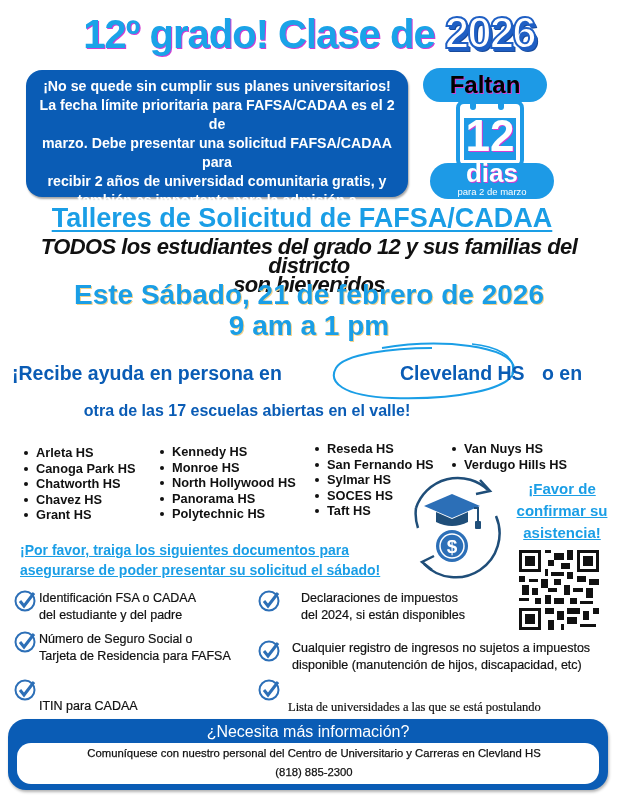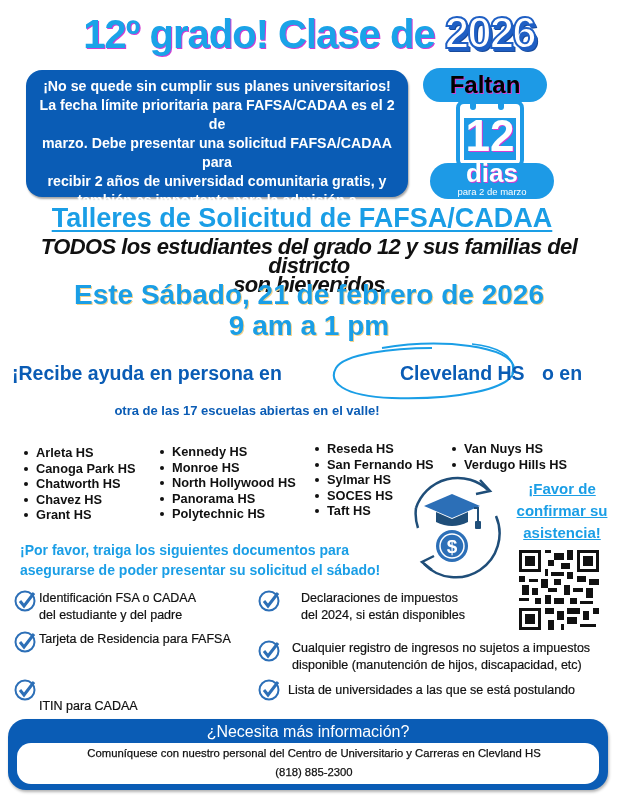--- a/index.html
+++ b/index.html
@@ -99,21 +99,21 @@
   .help-line1 {
     left: 12px; top: 360px; width: 600px;
     color: #0a5cb5; font-weight: 700; font-size: 19.5px; line-height: 26px;
   }
   .help-line1 .pre { position: absolute; left: 0; top: 0; white-space: nowrap; }
   .help-line1 .hl  { position: absolute; left: 347px; top: 0; white-space: nowrap; margin-left: 41px; }
   .help-line1 .post{ position: absolute; left: 530px; top: 0; white-space: nowrap; }
   .circle-svg { left: 322px; top: 340px; }
   .help-line2 {
     left: 0; top: 398px; width: 494px; text-align: center;
-    color: #0a5cb5; font-weight: 700; font-size: 13px; line-height: 26px;
+    color: #0a5cb5; font-weight: 700; font-size: 16px; line-height: 26px;
   }
 
   
   .school-col { list-style: none; font-weight: 700; color: #111; font-size: 12.8px; line-height: 15.5px; }
   .school-col li { position: relative; padding-left: 14px; white-space: nowrap; }
   .school-col li::before {
     content: ""; position: absolute; left: 2px; top: 6px; width: 4px; height: 4px;
     border-radius: 50%; background: #111;
   }
 
@@ -122,21 +122,21 @@
 
   .rsvp {
     left: 512px; top: 478px; width: 100px; text-align: center;
     color: #1a9ee6; font-weight: 700; font-size: 15px; line-height: 22px;
     text-decoration: underline;
   }
   .qr { left: 519px; top: 550px; width: 80px; height: 80px; }
 
   .docs-heading {
     left: 20px; top: 541px; width: 400px;
-    color: #1a9ee6; font-weight: 700; font-size: 14px; line-height: 19.5px;
+    color: #1a9ee6; font-weight: 700; font-size: 14px; line-height: 19.5px; text-decoration: underline;
   }
 
   
   .check-item { display: flex; align-items: flex-start; }
   .check-icon { flex: 0 0 auto; width: 22px; height: 22px; margin-right: 3px; }
   .check-text { color: #111; font-weight: 400; font-size: 12.5px; line-height: 17px; -webkit-text-stroke: 0.2px #111; }
 
   
   .info-box {
     left: 8px; top: 719px; width: 600px; height: 71px;
@@ -319,20 +319,21 @@
       <div>Identificación FSA o CADAA</div>
       <div>del estudiante y del padre</div>
     </div>
 </div>
 <div class="abs check-item" style="left:14px; top:631px;">
   <svg class="check-icon" viewBox="0 0 22 22">
       <circle cx="11" cy="11" r="9.5" fill="none" stroke="#2c6fb7" stroke-width="2"></circle>
       <path d="M6 11 L 10 16 L 20 3" fill="none" stroke="#2c6fb7" stroke-width="3"></path>
     </svg>
   <div class="check-text">
+      <div>Número de Seguro Social o</div>
       <div>Tarjeta de Residencia para FAFSA</div>
     </div>
 </div>
 <div class="abs check-item" style="left:14px; top:679px;">
   <svg class="check-icon" viewBox="0 0 22 22">
       <circle cx="11" cy="11" r="9.5" fill="none" stroke="#2c6fb7" stroke-width="2"></circle>
       <path d="M6 11 L 10 16 L 20 3" fill="none" stroke="#2c6fb7" stroke-width="3"></path>
     </svg>
   <div class="check-text" style="margin-top:19px;">
       <div>ITIN para CADAA</div>
@@ -356,21 +357,21 @@
   <div class="check-text" style="margin-left:9px;">
       <div>Cualquier registro de ingresos no sujetos a impuestos</div>
       <div>disponible (manutención de hijos, discapacidad, etc)</div>
     </div>
 </div>
 <div class="abs check-item" style="left:258px; top:679px;">
   <svg class="check-icon" viewBox="0 0 22 22">
       <circle cx="11" cy="11" r="9.5" fill="none" stroke="#2c6fb7" stroke-width="2"></circle>
       <path d="M6 11 L 10 16 L 20 3" fill="none" stroke="#2c6fb7" stroke-width="3"></path>
     </svg>
-  <div class="check-text" style="margin-left:5px; margin-top:3px;">
+  <div class="check-text" style="margin-left:5px; margin-top:20px;font-family:Liberation Serif, serif;">
       <div>Lista de universidades a las que se está postulando</div>
     </div>
 </div>
 
 <div class="abs info-box"></div>
 <div class="abs info-title">¿Necesita más información?</div>
 <div class="abs info-inner"></div>
 <div class="abs info-text">
   <div>Comuníquese con nuestro personal del Centro de Universitario y Carreras en Clevland HS</div>
   <div>(818) 885-2300</div>

